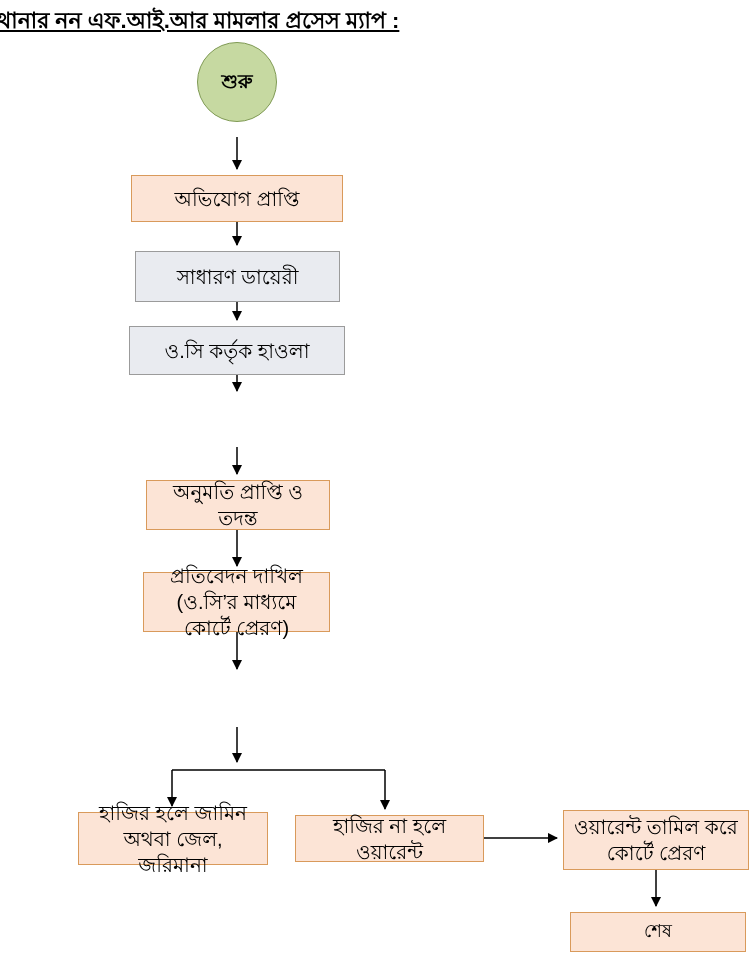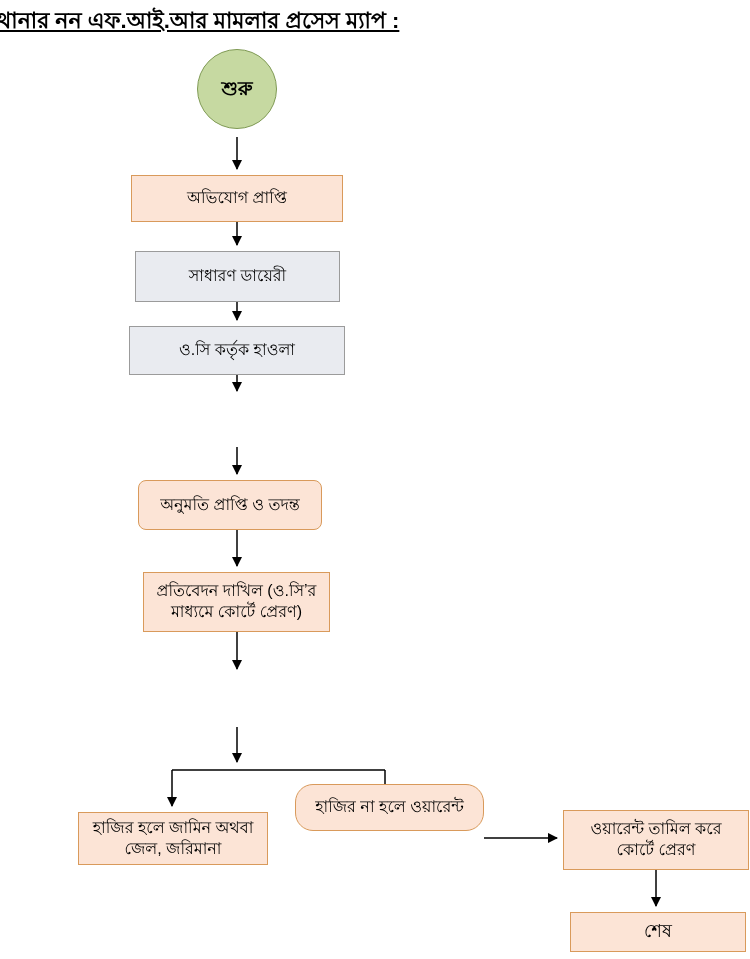--- a/index.html
+++ b/index.html
@@ -26,21 +26,21 @@
     top: 0; left: 0;
     width: 750px; height: 959px;
     pointer-events: none;
   }
   .node {
     position: absolute;
     display: flex;
     align-items: center;
     justify-content: center;
     text-align: center;
-    font-size: 16px;
+    font-size: 20px;
     line-height: 1.3;
     padding: 2px 8px;
     box-sizing: border-box;
   }
   .peach {
     background: var(--peach-fill, #fce4d6);
     border: 1px solid var(--peach-border, #d99a5b);
   }
   .gray {
     background: var(--gray-fill, #e9ebf0);
@@ -78,35 +78,35 @@
       <line x1="237" y1="632" x2="237" y2="669" marker-end="url(#arrow)"></line>
       <line x1="237" y1="727" x2="237" y2="762" marker-end="url(#arrow)"></line>
       <line x1="172" y1="770" x2="385" y2="770"></line>
       <line x1="172" y1="770" x2="172" y2="806" marker-end="url(#arrow)"></line>
       <line x1="385" y1="770" x2="385" y2="809" marker-end="url(#arrow)"></line>
       <line x1="484" y1="838" x2="557" y2="838" marker-end="url(#arrow)"></line>
       <line x1="656" y1="870" x2="656" y2="906" marker-end="url(#arrow)"></line>
     </g>
   </svg>
 
-  <div class="node circle" style="left:197px; top:49px; width:80px; height:80px;">শুরু</div>
+  <div class="node circle" style="left:197px; top:42px; width:80px; height:80px;">শুরু</div>
 
   <div class="node peach" style="left:131px; top:175px; width:212px; height:47px;">অভিযোগ প্রাপ্তি</div>
 
   <div class="node gray" style="left:129px; top:326px; width:216px; height:49px;">ও.সি কর্তৃক হাওলা</div>
 
   <div class="node gray" style="left:135px; top:251px; width:205px; height:51px;">সাধারণ ডায়েরী</div>
 
 
-  <div class="node peach" style="left:138px; top:480px; width:184px; height:50px;border-radius:8px;">অনুমতি প্রাপ্তি ও তদন্ত</div>
+  <div class="node peach" style="left:146px; top:480px; width:184px; height:50px;">অনুমতি প্রাপ্তি ও তদন্ত</div>
 
   <div class="node peach" style="left:143px; top:572px; width:187px; height:60px;text-align:center;">প্রতিবেদন দাখিল (ও.সি’র মাধ্যমে কোর্টে প্রেরণ)</div>
 
 
   <div class="node peach" style="left:78px; top:812px; width:190px; height:53px;">হাজির হলে জামিন অথবা জেল, জরিমানা</div>
 
-  <div class="node peach" style="left:295px; top:784px; width:189px; height:47px;border-radius:18px;">হাজির না হলে ওয়ারেন্ট</div>
+  <div class="node peach" style="left:295px; top:815px; width:189px; height:47px;">হাজির না হলে ওয়ারেন্ট</div>
 
   <div class="node peach" style="left:563px; top:810px; width:186px; height:60px;">ওয়ারেন্ট তামিল করে কোর্টে প্রেরণ</div>
 
   <div class="node peach bold" style="left:570px; top:912px; width:176px; height:40px;">শেষ</div>
 
 </div>
 
 </body></html>

